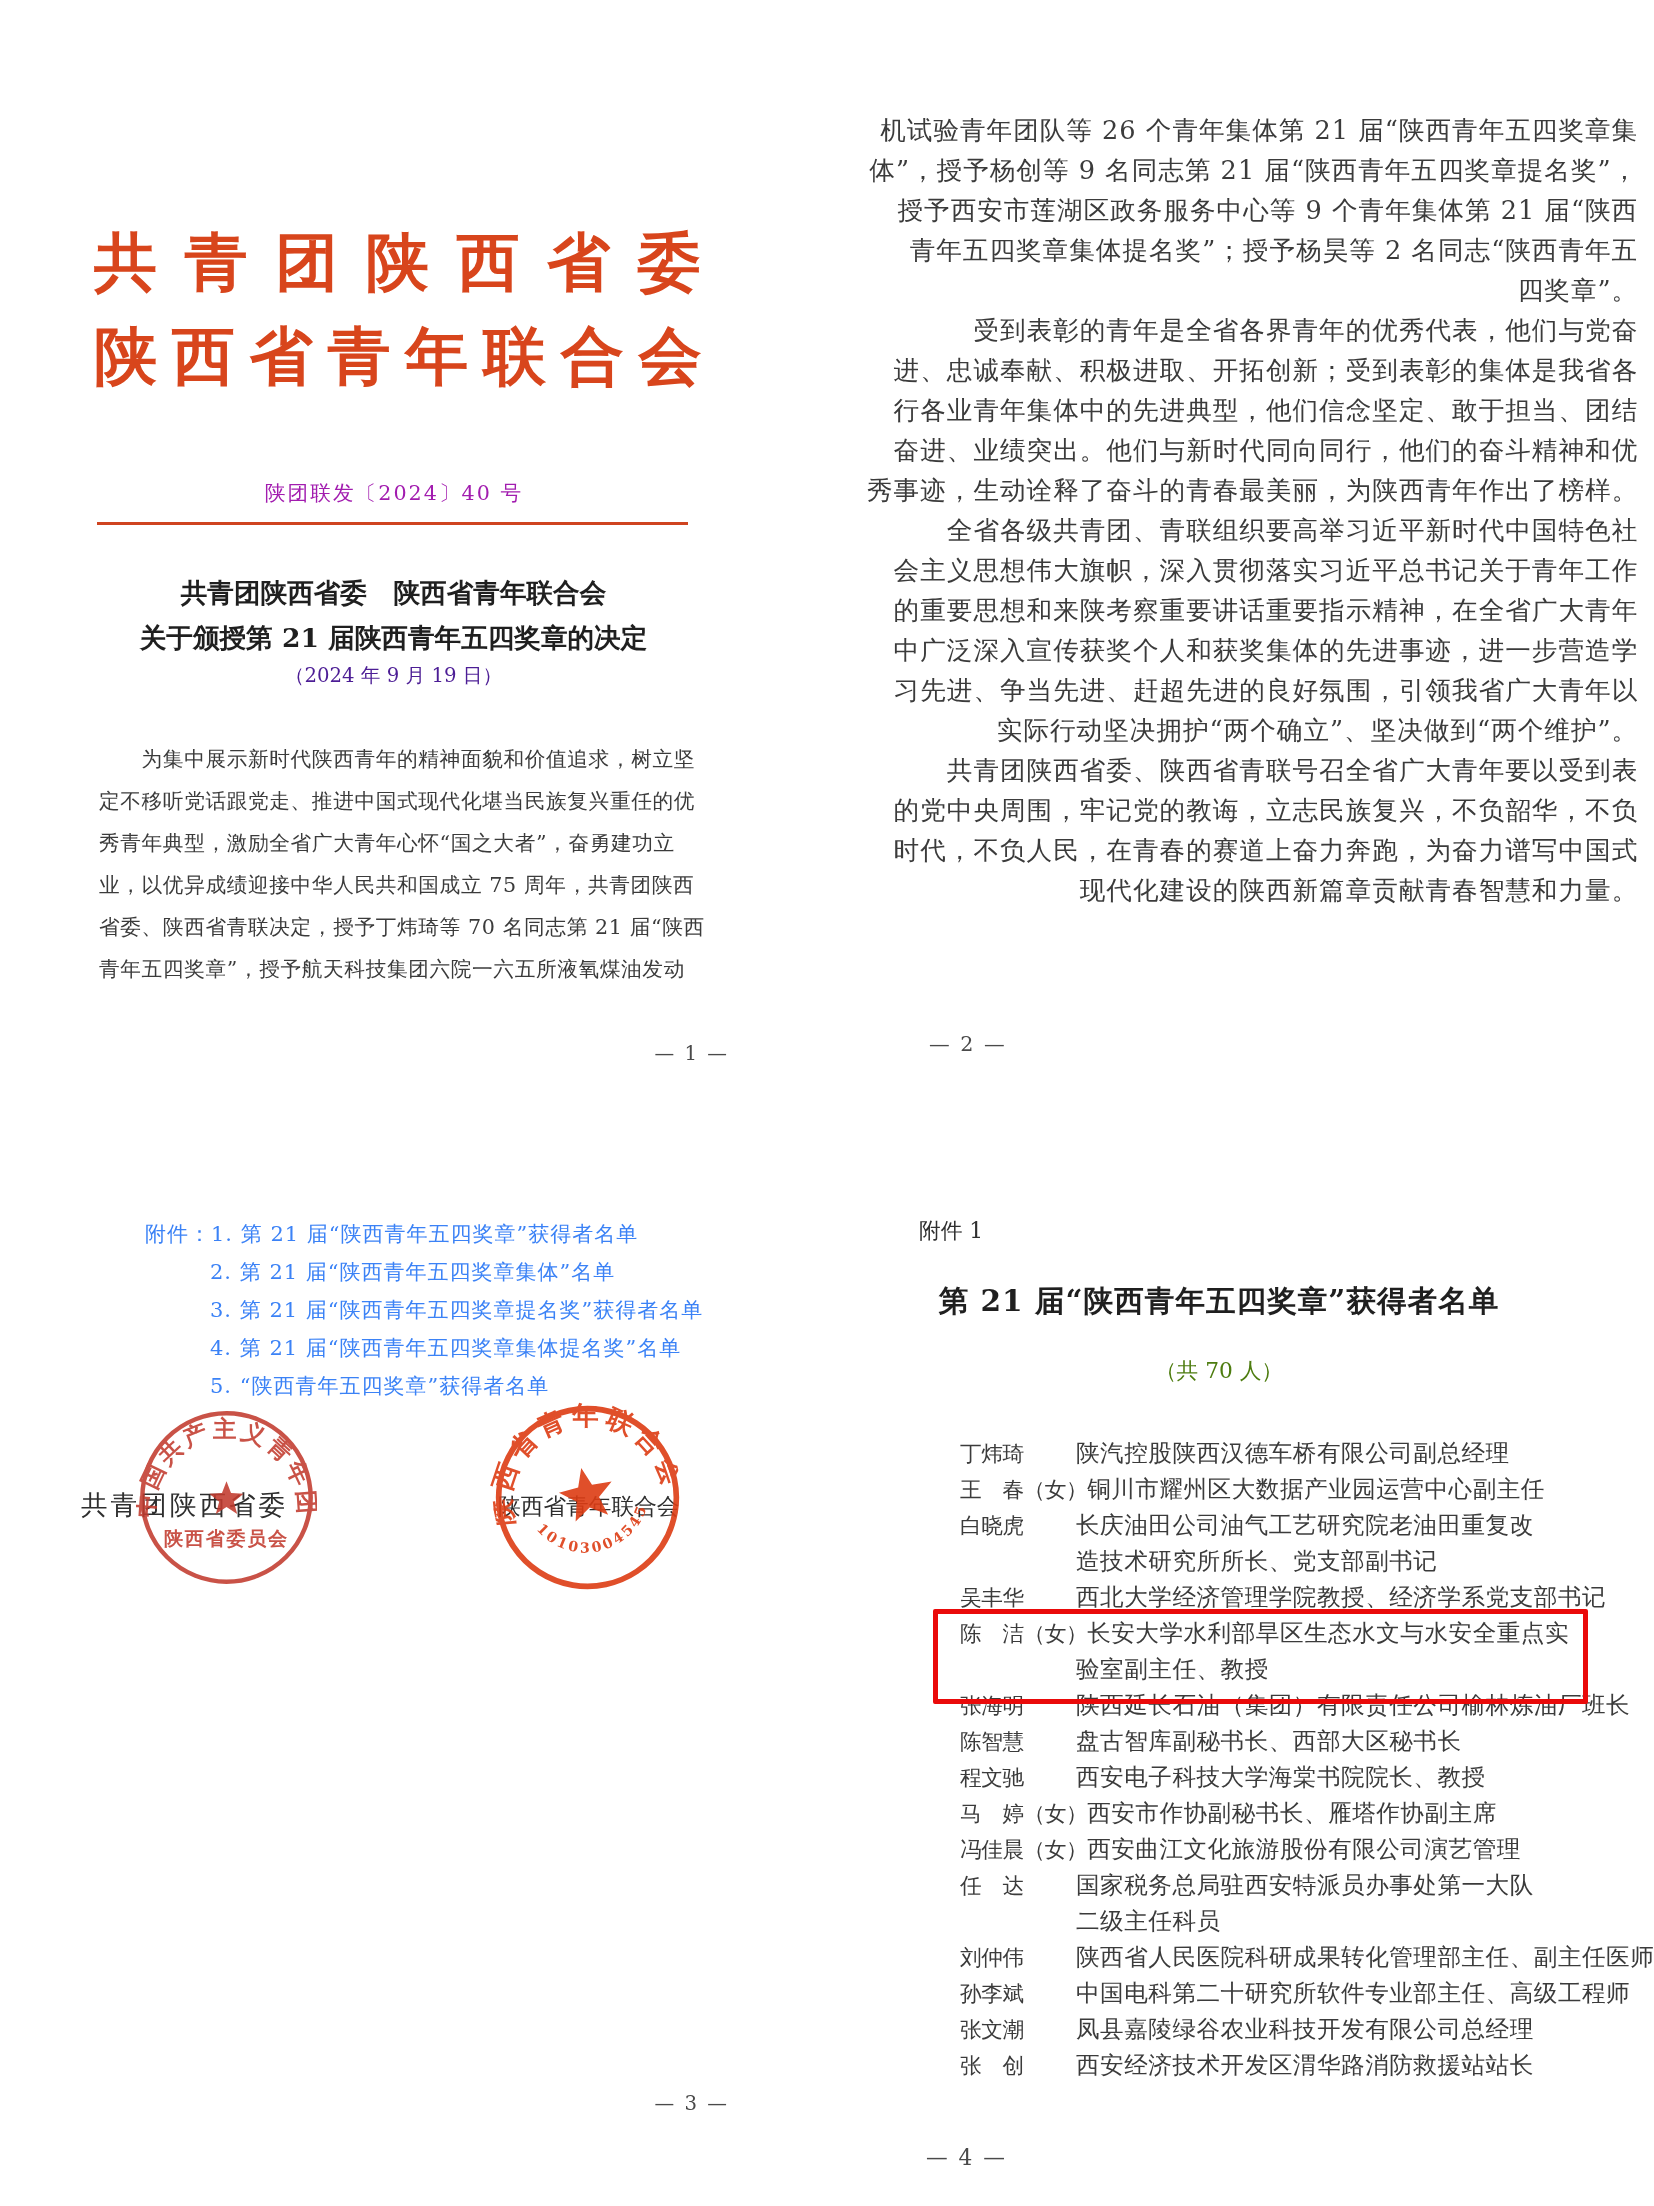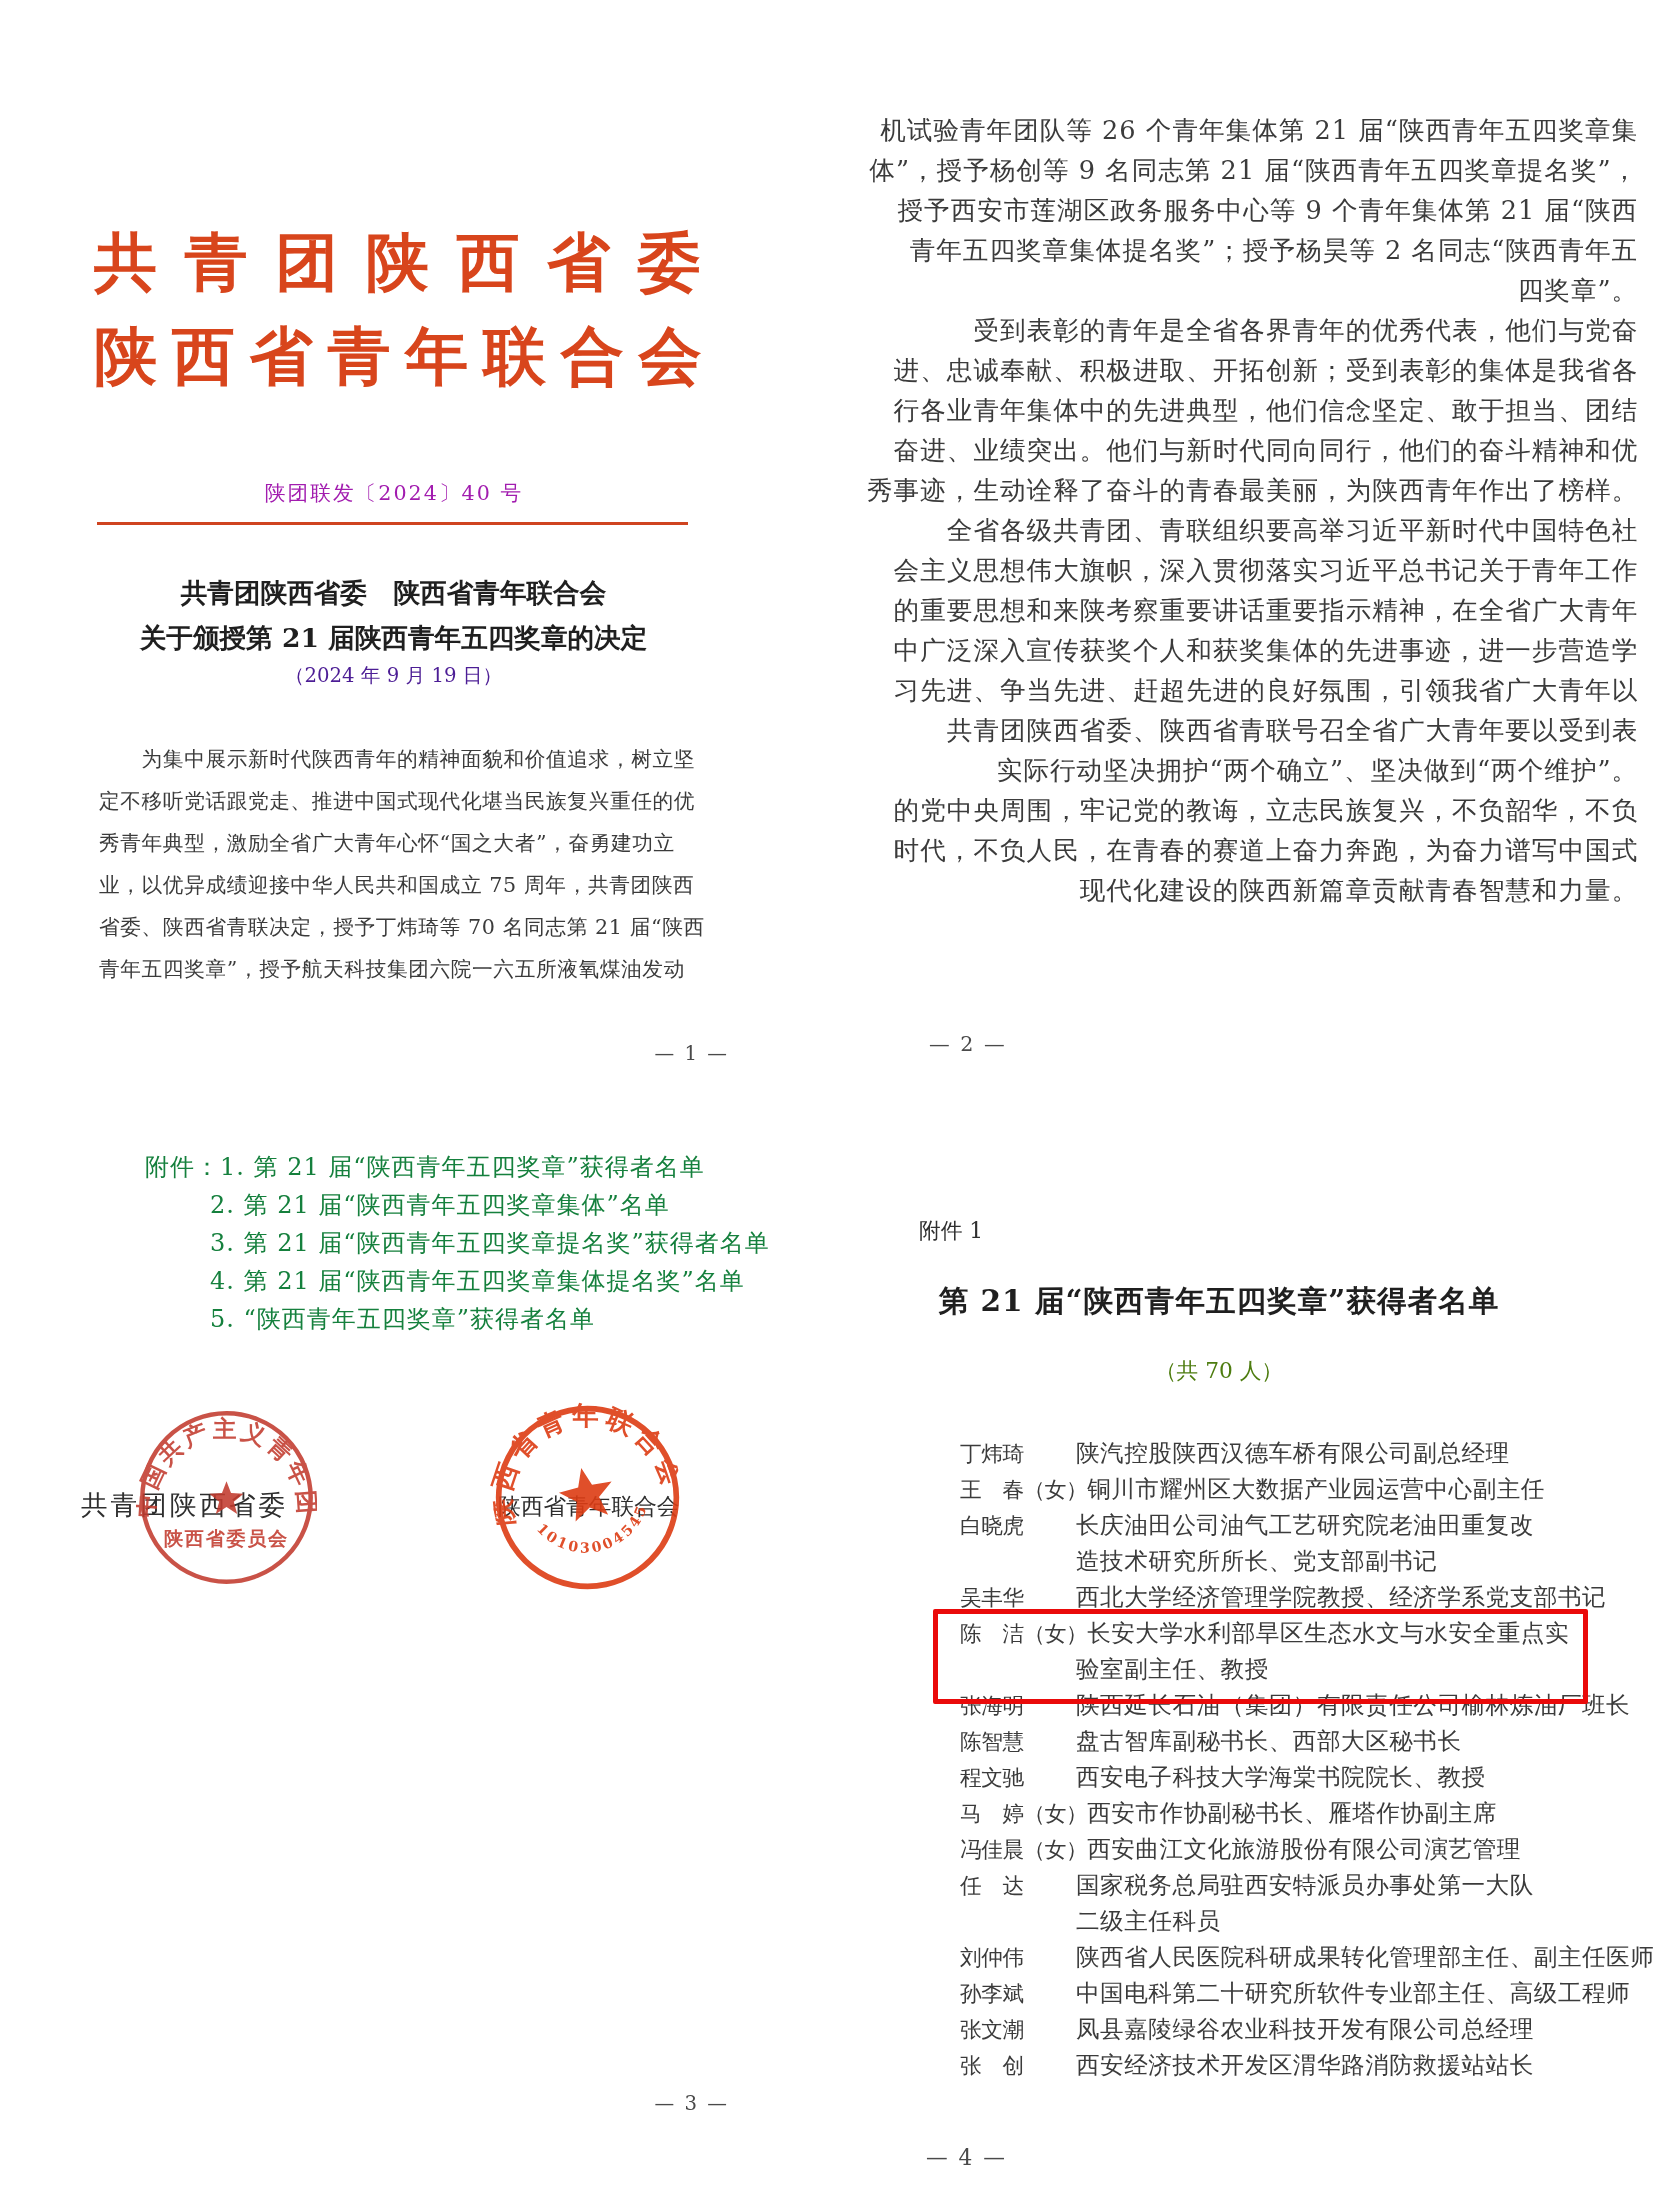--- a/index.html
+++ b/index.html
@@ -18,21 +18,21 @@
   .p1body{left:99px;top:738px;font-size:20.7px;letter-spacing:0.6px;color:#3b3b3b;}
   .p1body>div{height:42px;line-height:42px;}
   .pn1{left:611px;top:1042px;width:118px;text-align:right;font-size:19.7px;color:#4a4a4a;letter-spacing:2px;}
 
   
   .p2body{left:867px;top:110px;font-size:25.6px;letter-spacing:1px;color:#3b3b3b;}
   .p2body>div{height:40px;line-height:40px;text-align:right;}
   .pn2{left:929px;top:1032px;font-size:20.7px;color:#4a4a4a;letter-spacing:2px;}
 
   
-  .att{left:145px;top:1148px;font-size:24px;letter-spacing:1px;color:#15803d;}
+  .att{left:145px;top:1215px;font-size:21px;letter-spacing:1px;color:#3b82f6;}
   .att>div{height:38px;line-height:38px;}
   .att>div + div{margin-left:65px;}
   .sigL{left:81px;top:1487px;font-size:26.6px;letter-spacing:3px;color:#2e2e2e;z-index:1;}
   .sigR{left:498px;top:1491px;font-size:22.7px;color:#2e2e2e;z-index:1;}
   .sealL{left:136px;top:1407px;width:181px;height:181px;opacity:.88;z-index:2;}
   .sealR{left:493px;top:1403px;width:189px;height:189px;opacity:.9;transform:rotate(-12deg);z-index:2;}
   .pn3{left:611px;top:2092px;width:118px;text-align:right;font-size:19.7px;color:#4a4a4a;letter-spacing:2px;}
 
   
   .attlabel{left:919px;top:1216px;font-size:21.7px;color:#2f2f2f;}
@@ -78,22 +78,22 @@
       <div>　　受到表彰的青年是全省各界青年的优秀代表，他们与党奋</div>
       <div>进、忠诚奉献、积极进取、开拓创新；受到表彰的集体是我省各</div>
       <div>行各业青年集体中的先进典型，他们信念坚定、敢于担当、团结</div>
       <div>奋进、业绩突出。他们与新时代同向同行，他们的奋斗精神和优</div>
       <div>秀事迹，生动诠释了奋斗的青春最美丽，为陕西青年作出了榜样。</div>
       <div>　　全省各级共青团、青联组织要高举习近平新时代中国特色社</div>
       <div>会主义思想伟大旗帜，深入贯彻落实习近平总书记关于青年工作</div>
       <div>的重要思想和来陕考察重要讲话重要指示精神，在全省广大青年</div>
       <div>中广泛深入宣传获奖个人和获奖集体的先进事迹，进一步营造学</div>
       <div>习先进、争当先进、赶超先进的良好氛围，引领我省广大青年以</div>
+      <div>实际行动坚决拥护“两个确立”、坚决做到“两个维护”。</div>
       <div>　　共青团陕西省委、陕西省青联号召全省广大青年要以受到表</div>
-      <div>实际行动坚决拥护“两个确立”、坚决做到“两个维护”。</div>
       <div>的党中央周围，牢记党的教诲，立志民族复兴，不负韶华，不负</div>
       <div>时代，不负人民，在青春的赛道上奋力奔跑，为奋力谱写中国式</div>
       <div>现代化建设的陕西新篇章贡献青春智慧和力量。</div>
     </div>
   <div class="p pn2">— 2 —</div>
 
   <div class="p att">
       <div>附件：1. 第 21 届“陕西青年五四奖章”获得者名单</div>
       <div>2. 第 21 届“陕西青年五四奖章集体”名单</div>
       <div>3. 第 21 届“陕西青年五四奖章提名奖”获得者名单</div>

